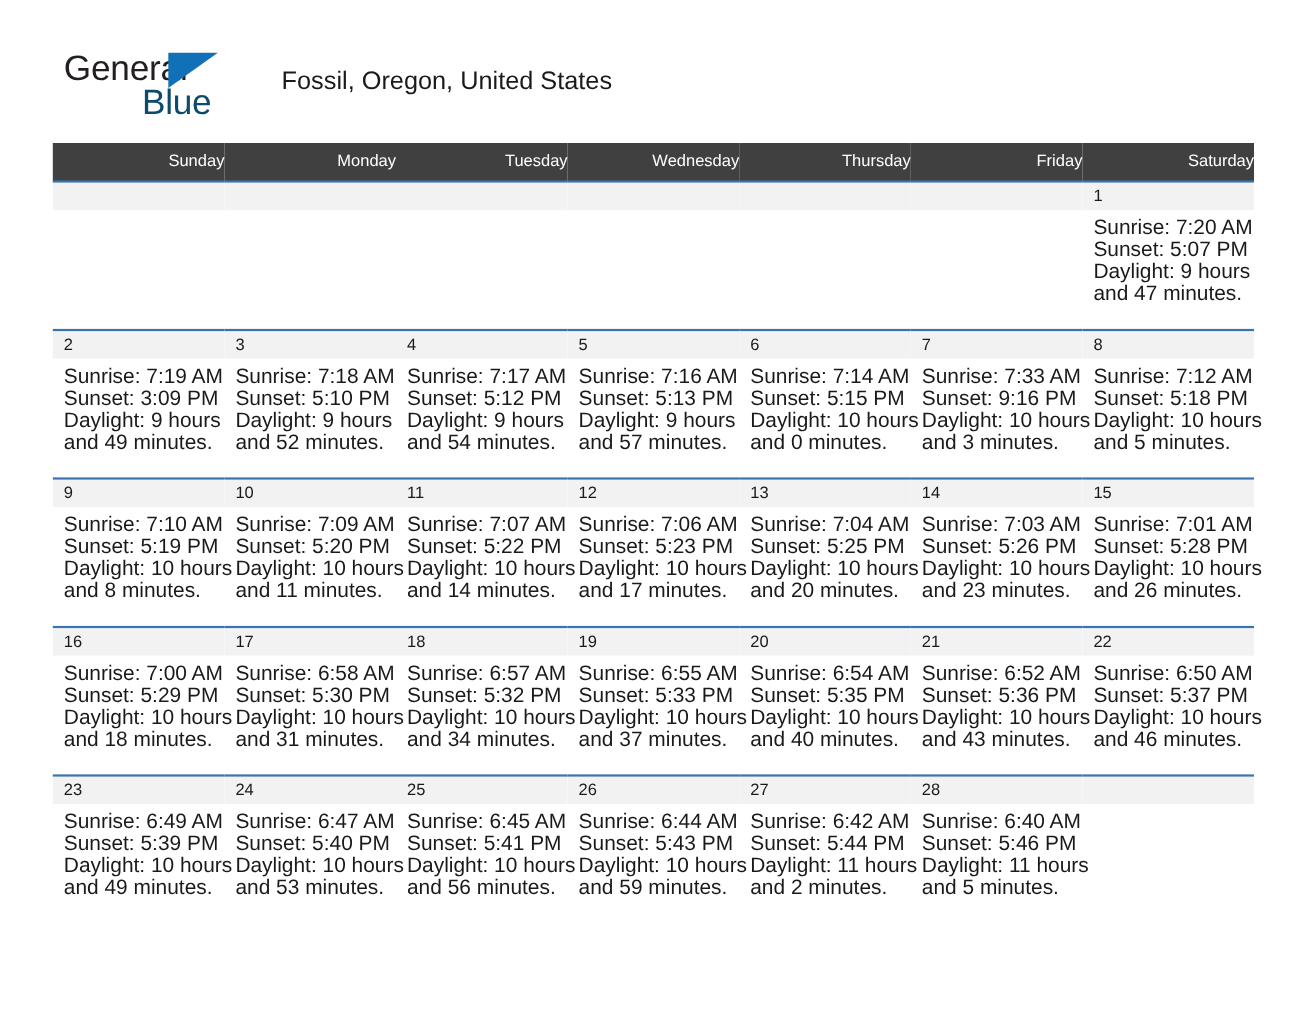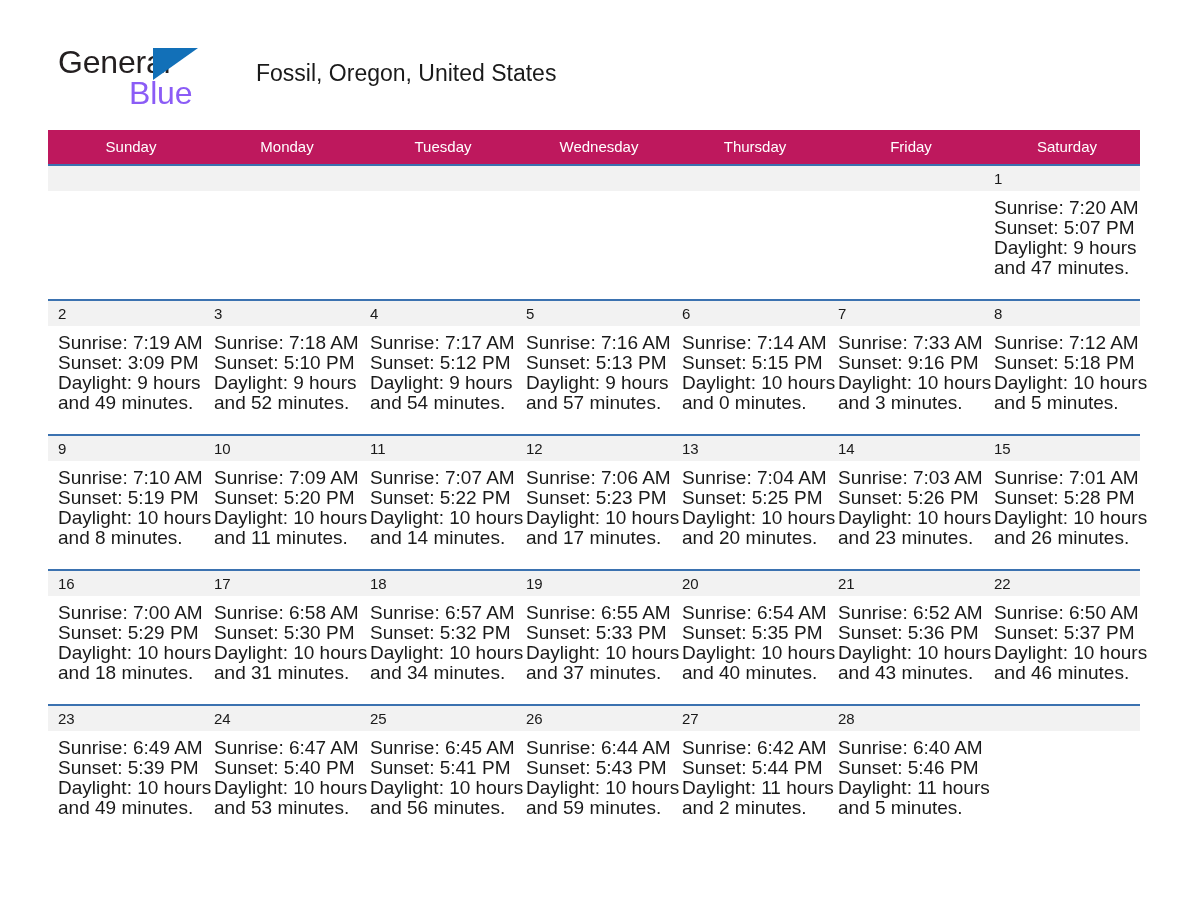--- a/index.html
+++ b/index.html
@@ -50,21 +50,21 @@
     height: 0;
     border-left: 45px solid #1270b8;
     border-bottom: 32px solid transparent;
   }
   .logo-blue {
     position: absolute;
     left: 73px;
     top: 31px;
     font-size: 32px;
     line-height: 36px;
-    color: #8b5cf6;
+    color: #0c4a6e;
     letter-spacing: -0.2px;
     font-weight: 400;
   }
 
   .titles { text-align: right; padding-top: 4px; }
   .month-title {
     font-size: 42px;
     line-height: 50px;
     font-weight: 400;
     color: #1a1a1a;
@@ -81,25 +81,25 @@
   
   .calendar {
     margin: 20px 48px 0 48px;
     width: 1092px;
     border-collapse: collapse;
     table-layout: fixed;
   }
   .calendar col { width: 156px; }
 
   thead th {
-    background: #be185d;
+    background: #404040;
     color: #ffffff;
     font-size: 15px;
     font-weight: 400;
-    text-align: center;
+    text-align: right;
     padding: 8px 0 9px 10px;
     height: 31px;
     vertical-align: middle;
   }
 
   tbody td {
     vertical-align: top;
     padding: 0;
     border-top: 2px solid #3b72b0;
     height: 135px;

